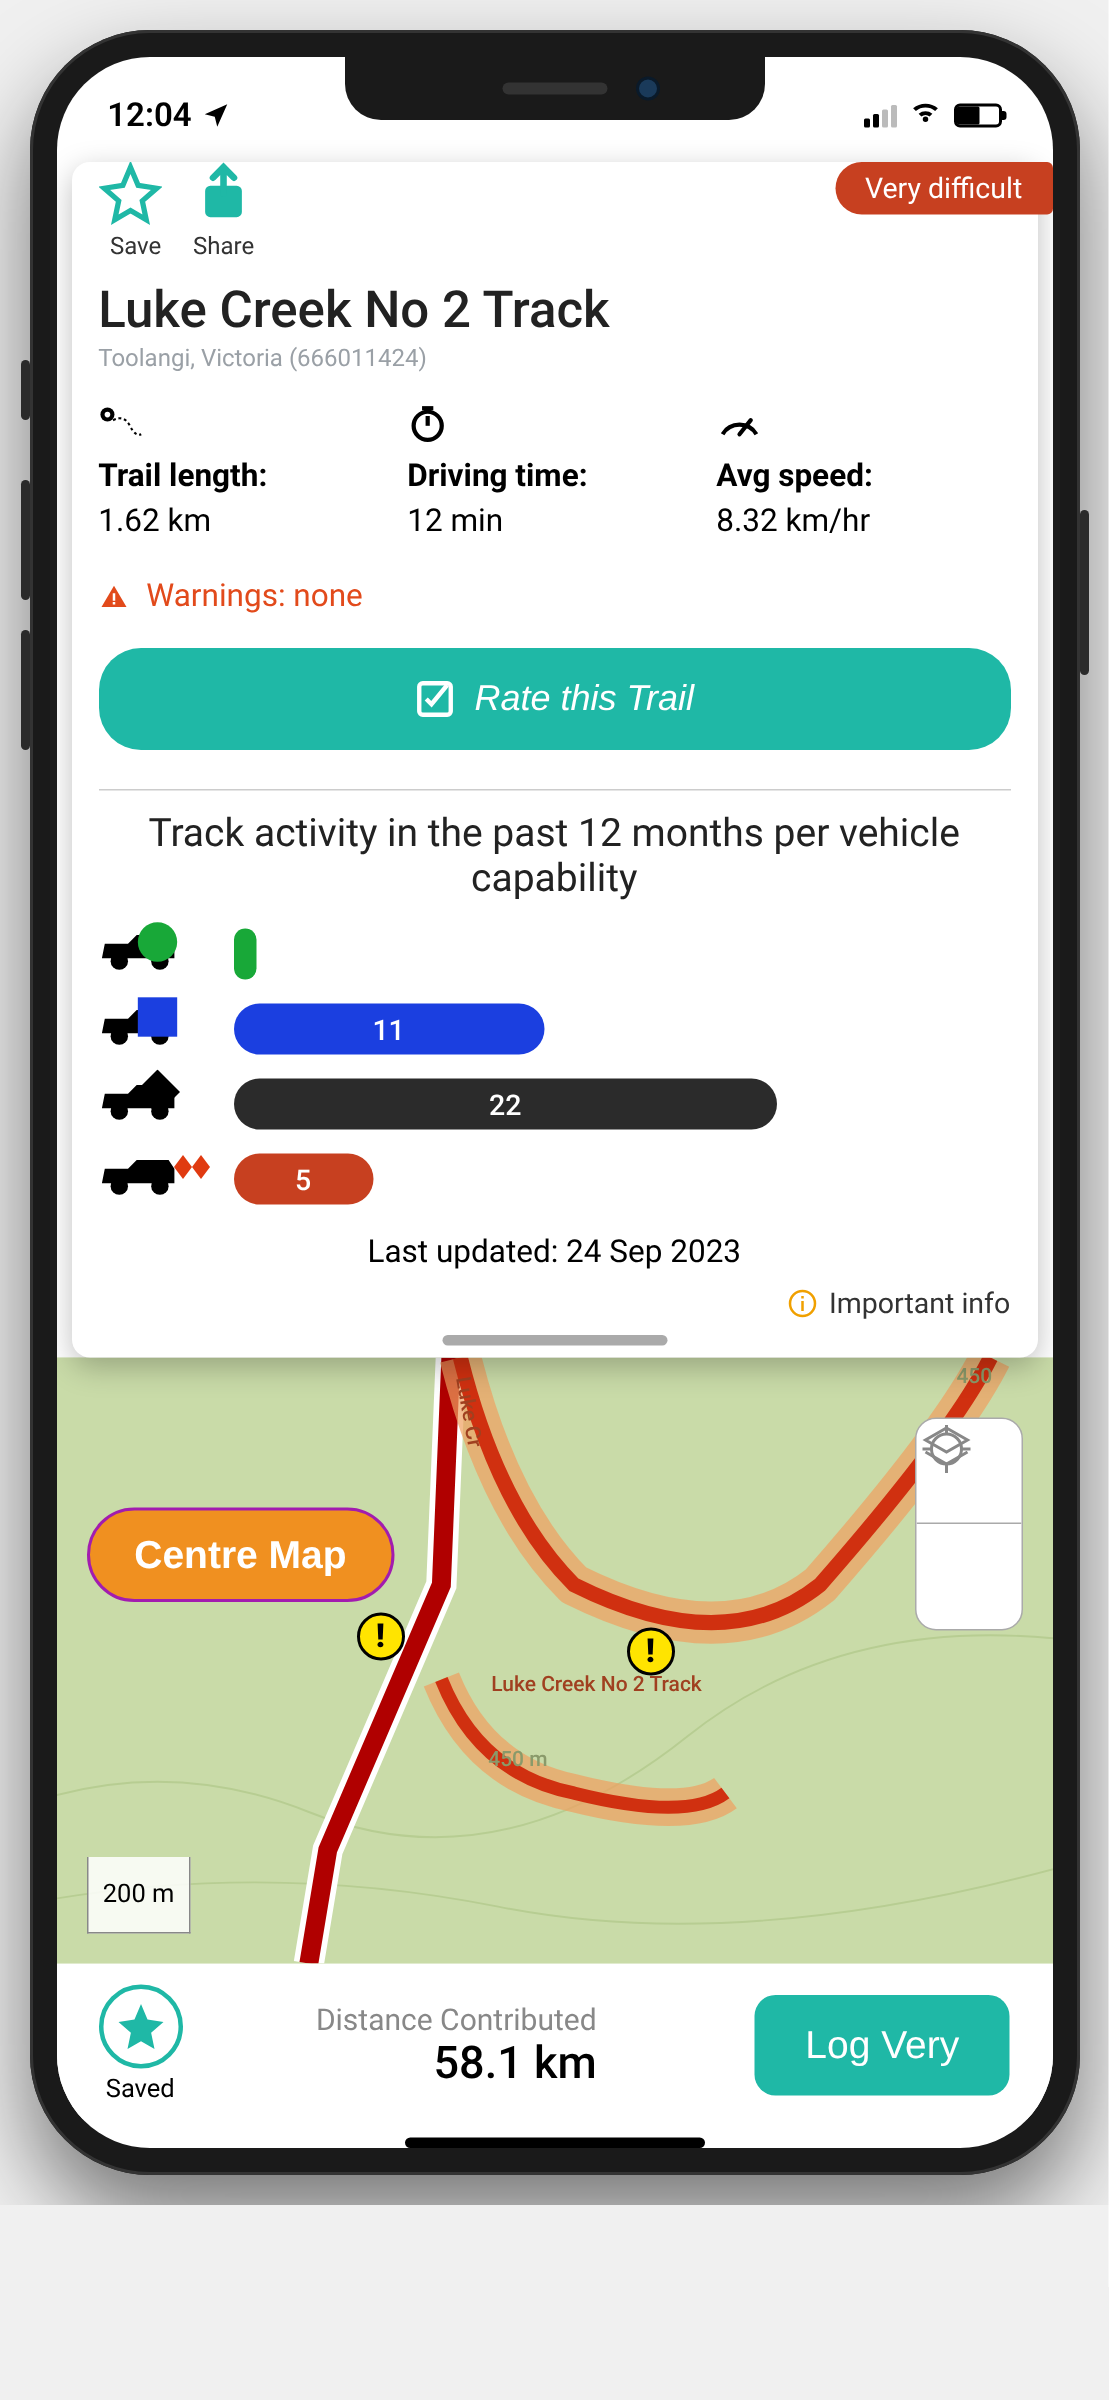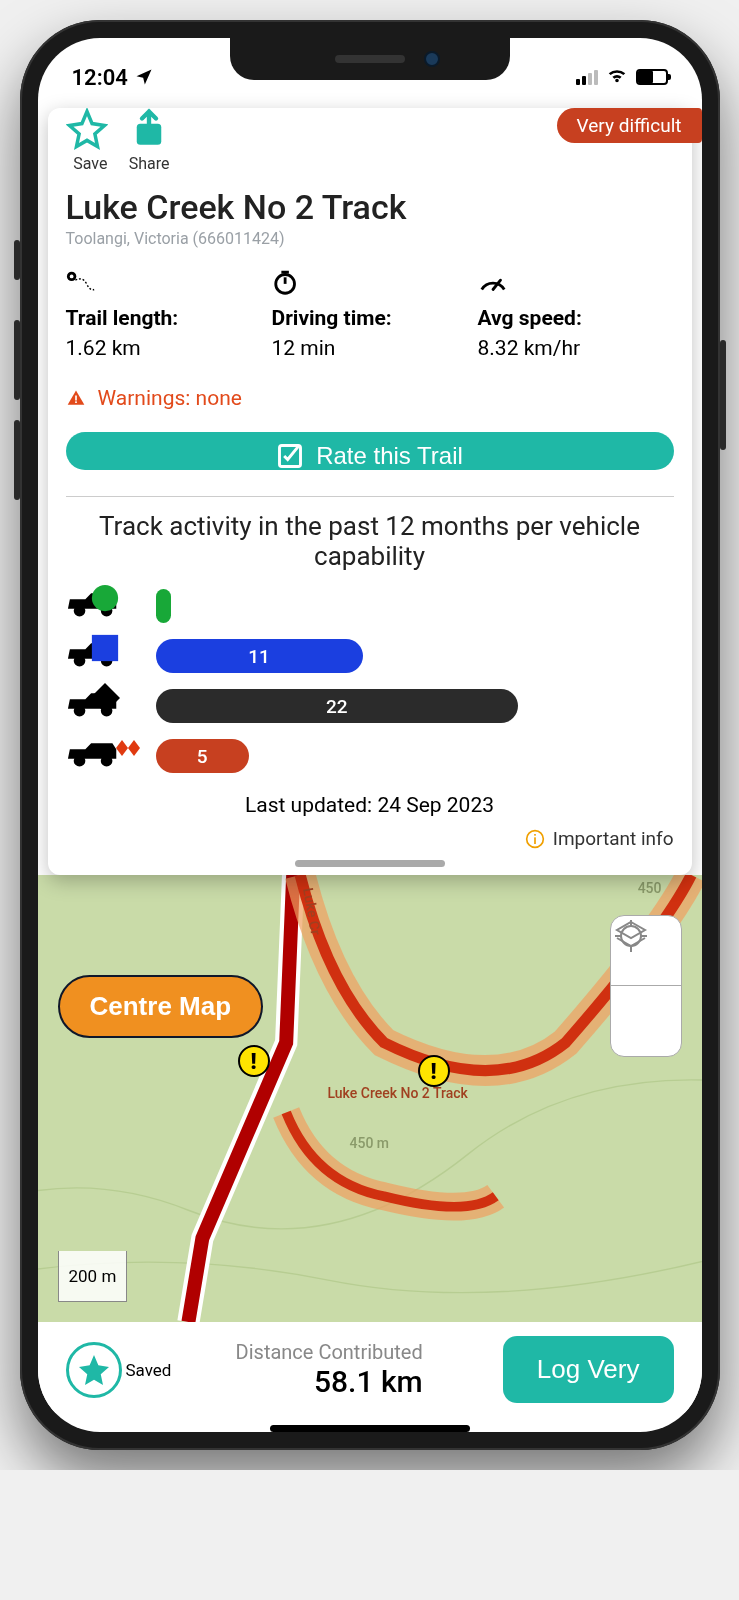--- a/index.html
+++ b/index.html
@@ -94,21 +94,21 @@
   .trail-sub{ font-size:16px; color:#9aa0a6; margin-top:2px;}
   .stats-row{ display:flex; margin-top:20px; gap:10px;}
   .stat{ flex:1;}
   .stat svg{ width:30px; height:28px;}
   .stat-label{ font-weight:700; font-size:21px; margin-top:6px;}
   .stat-value{ font-size:21px; margin-top:6px;}
   .warnings{ display:flex; align-items:center; gap:12px; color:#e24a1b; margin-top:26px; font-size:21px;}
   .warnings svg{width:20px;height:20px;}
   .rate-btn{
     margin-top:22px; background:#1fb8a6; color:#fff; border:none; border-radius:28px;
-    height:38px; width:100%; font-size:24px; display:flex; align-items:flex-end; justify-content:center; gap:12px; cursor:pointer;
+    height:68px; width:100%; font-size:24px; display:flex; align-items:center; justify-content:center; gap:12px; cursor:pointer;font-style:italic;
   }
   .rate-btn svg{width:28px;height:28px;}
   .divider{ height:1px; background:#ccc; margin-top:26px;}
   .activity-title{ text-align:center; font-size:26px; margin-top:14px; color:#222;}
   .activity-rows{ margin-top:16px; display:flex; flex-direction:column; gap:12px;}
   .activity-row{ display:flex; align-items:center; gap:20px; height:38px;}
   .vehicle-icon{ width:70px; position:relative; flex-shrink:0;}
   .vehicle-icon svg{width:58px; height:30px;}
   .badge-dot{ position:absolute; top:-6px; right:2px; width:16px; height:16px;}
   .bar-track{ flex:1; height:34px; position:relative;}
@@ -121,39 +121,39 @@
     background:#fff; border-radius:12px; box-shadow:0 6px 20px rgba(0,0,0,0.25);
     margin:0 -18px; padding:0 18px 8px 18px; position:relative; z-index:5;
   }
   .map{
     flex:1; background:#c9dba8; position:relative; margin:0 -28px;
     overflow:hidden;
   }
   .map svg{position:absolute; inset:0; width:100%; height:100%;}
   .centre-map-btn{
     position:absolute; left:20px; top:100px; background:#f09020; color:#fff;
-    padding:14px 30px; font-size:26px; font-weight:600; border-radius:32px; border:2px solid #0f172a; cursor:pointer;
+    padding:14px 30px; font-size:26px; font-weight:600; border-radius:32px; border:2px solid #a21caf; cursor:pointer;
   }
   .map-scale{
     position:absolute; left:20px; bottom:20px; background:rgba(255,255,255,0.85);
     border:1px solid #888; border-top:none; padding:15px 10px; font-size:17px;
   }
   .map-controls{
     position:absolute; right:20px; top:40px; width:72px; background:#fff;
     border:1px solid #aaa; border-radius:14px; overflow:hidden;
   }
   .map-ctrl-btn{ height:70px; display:flex; align-items:center; justify-content:center; cursor:pointer;}
   .map-ctrl-btn:first-child{ border-bottom:1px solid #aaa;}
   .map-ctrl-btn svg{width:40px;height:40px; stroke:#888;}
   .map-warn{ position:absolute; width:32px; height:32px; background:#ffe400; border:2px solid #000; border-radius:50%; display:flex; align-items:center; justify-content:center; font-weight:900; font-size:22px;}
   .bottom-bar{
     display:flex; align-items:center; justify-content:space-between;
     padding:14px 28px 10px 28px; margin:0 -28px; background:#fff;
   }
-  .saved-btn{ display:flex; flex-direction:row; align-items:center; gap:4px; cursor:pointer;}
+  .saved-btn{ display:flex; flex-direction:column; align-items:center; gap:4px; cursor:pointer;}
   .saved-btn .circ{ width:56px; height:56px; border:3px solid #1fb8a6; border-radius:50%; display:flex; align-items:center; justify-content:center;}
   .saved-btn .circ svg{width:36px;height:36px; fill:#1fb8a6;}
   .saved-btn .lbl{font-size:17px;}
   .distance-block{ text-align:right; margin-right:16px;}
   .distance-label{ color:#888; font-size:20px;}
   .distance-value{ font-size:30px; font-weight:500;}
   .log-trip-btn{ background:#1fb8a6; color:#fff; font-size:26px; padding:18px 34px; border-radius:14px; border:none; cursor:pointer;}
   .home-indicator{ width:200px; height:7px; background:#000; border-radius:4px; margin:12px auto 0 auto;}
   .map-track-label{ position:absolute; font-size:14px; color:#a04020; font-weight:500; white-space:nowrap;}
 </style>
@@ -366,21 +366,21 @@
           <path d="M275 0 L270 120 L210 260 L200 320" stroke="#fff" stroke-width="16" fill="none"></path>
           <path d="M275 0 L270 120 L210 260 L200 320" stroke="#b00000" stroke-width="10" fill="none"></path>
 
           <path d="M280 0 Q300 80 340 120 Q420 160 470 120 Q540 40 560 0" stroke="#f0a060" stroke-width="22" fill="none" opacity="0.7"></path>
           <path d="M280 0 Q300 80 340 120 Q420 160 470 120 Q540 40 560 0" stroke="#d03010" stroke-width="8" fill="none"></path>
           <path d="M270 170 Q290 220 340 230 Q400 245 420 230" stroke="#f0a060" stroke-width="20" fill="none" opacity="0.7"></path>
           <path d="M270 170 Q290 220 340 230 Q400 245 420 230" stroke="#d03010" stroke-width="7" fill="none"></path>
         </svg>
         <div class="map-track-label" style="left:270px; top:5px; transform:rotate(80deg); transform-origin:left;">Luke Cr</div>
         <div class="map-track-label" style="left:290px; top:210px;">Luke Creek No 2 Track</div>
-        <div class="map-track-label" style="left:312px; top:260px; color:#8a9a6a;">450 m</div>
+        <div class="map-track-label" style="left:288px; top:260px; color:#8a9a6a;">450 m</div>
         <div class="map-track-label" style="right:40px; top:5px; color:#8a9a6a;">450</div>
 
         <button class="centre-map-btn">
           <span>Centre Map</span>
         </button>
 
         <div class="map-warn" style="left:200px; top:170px;">!</div>
         <div class="map-warn" style="left:380px; top:180px;">!</div>
 
         <div class="map-scale"><span>200 m</span></div>

